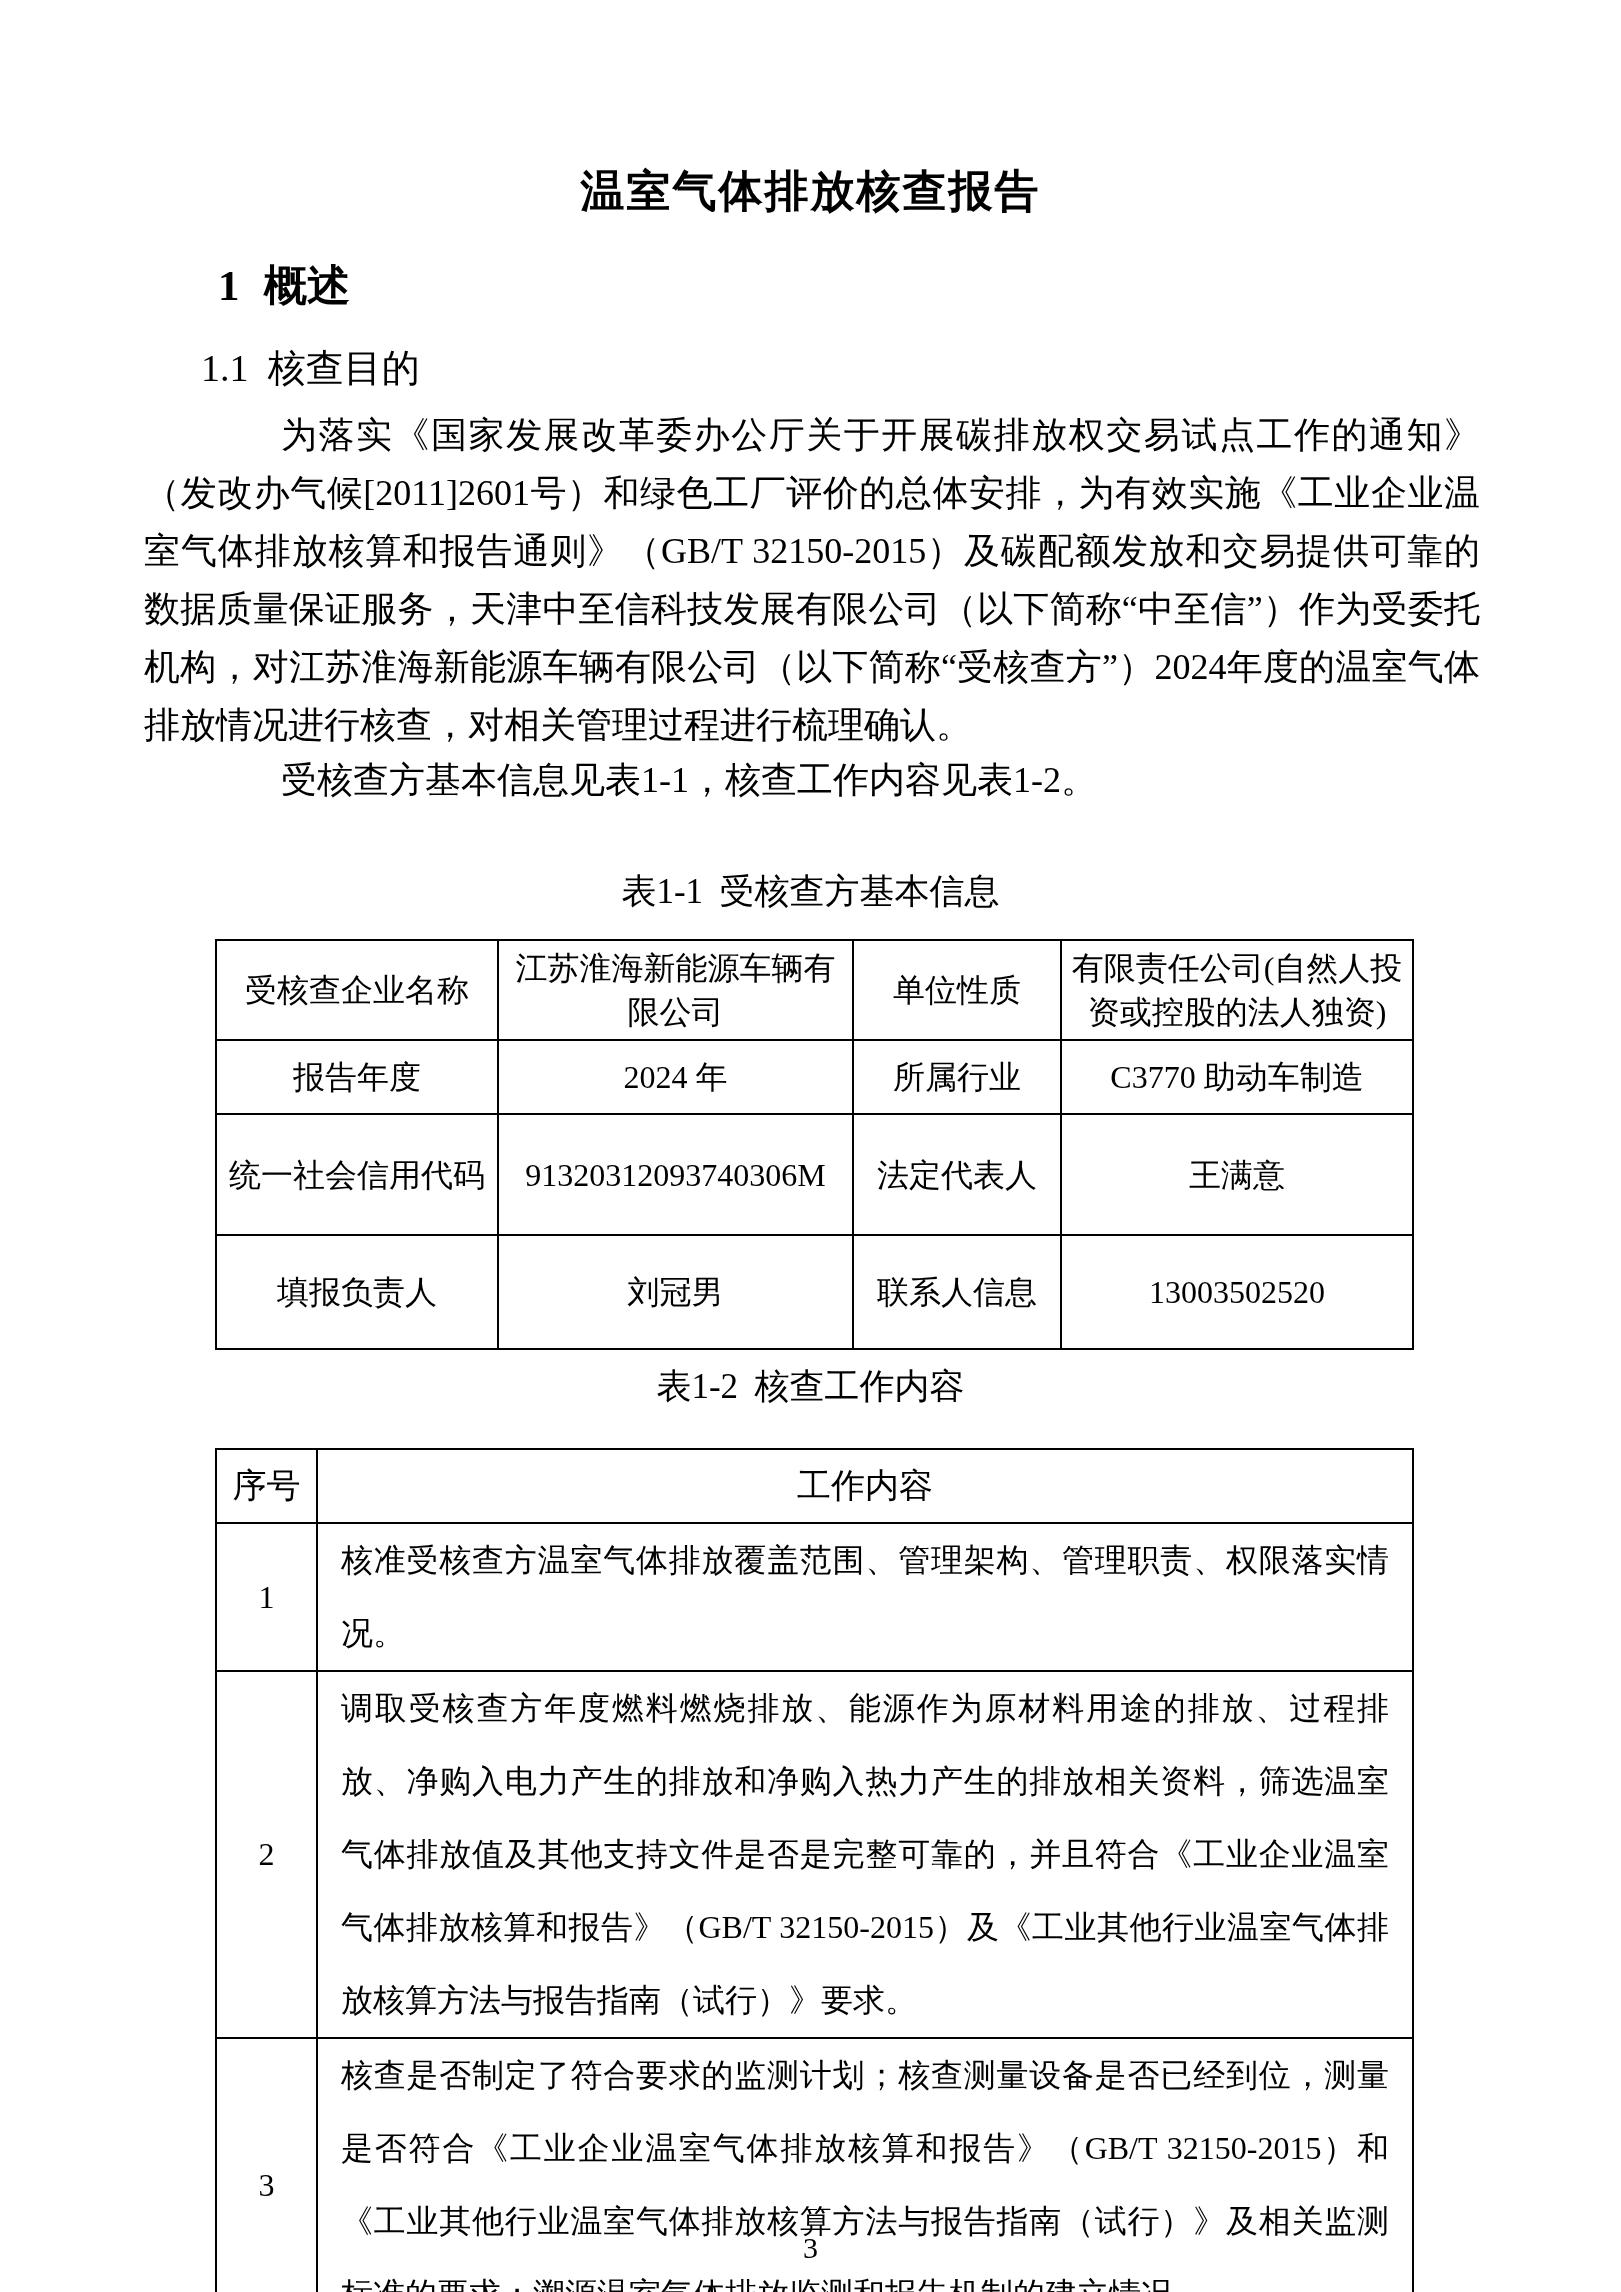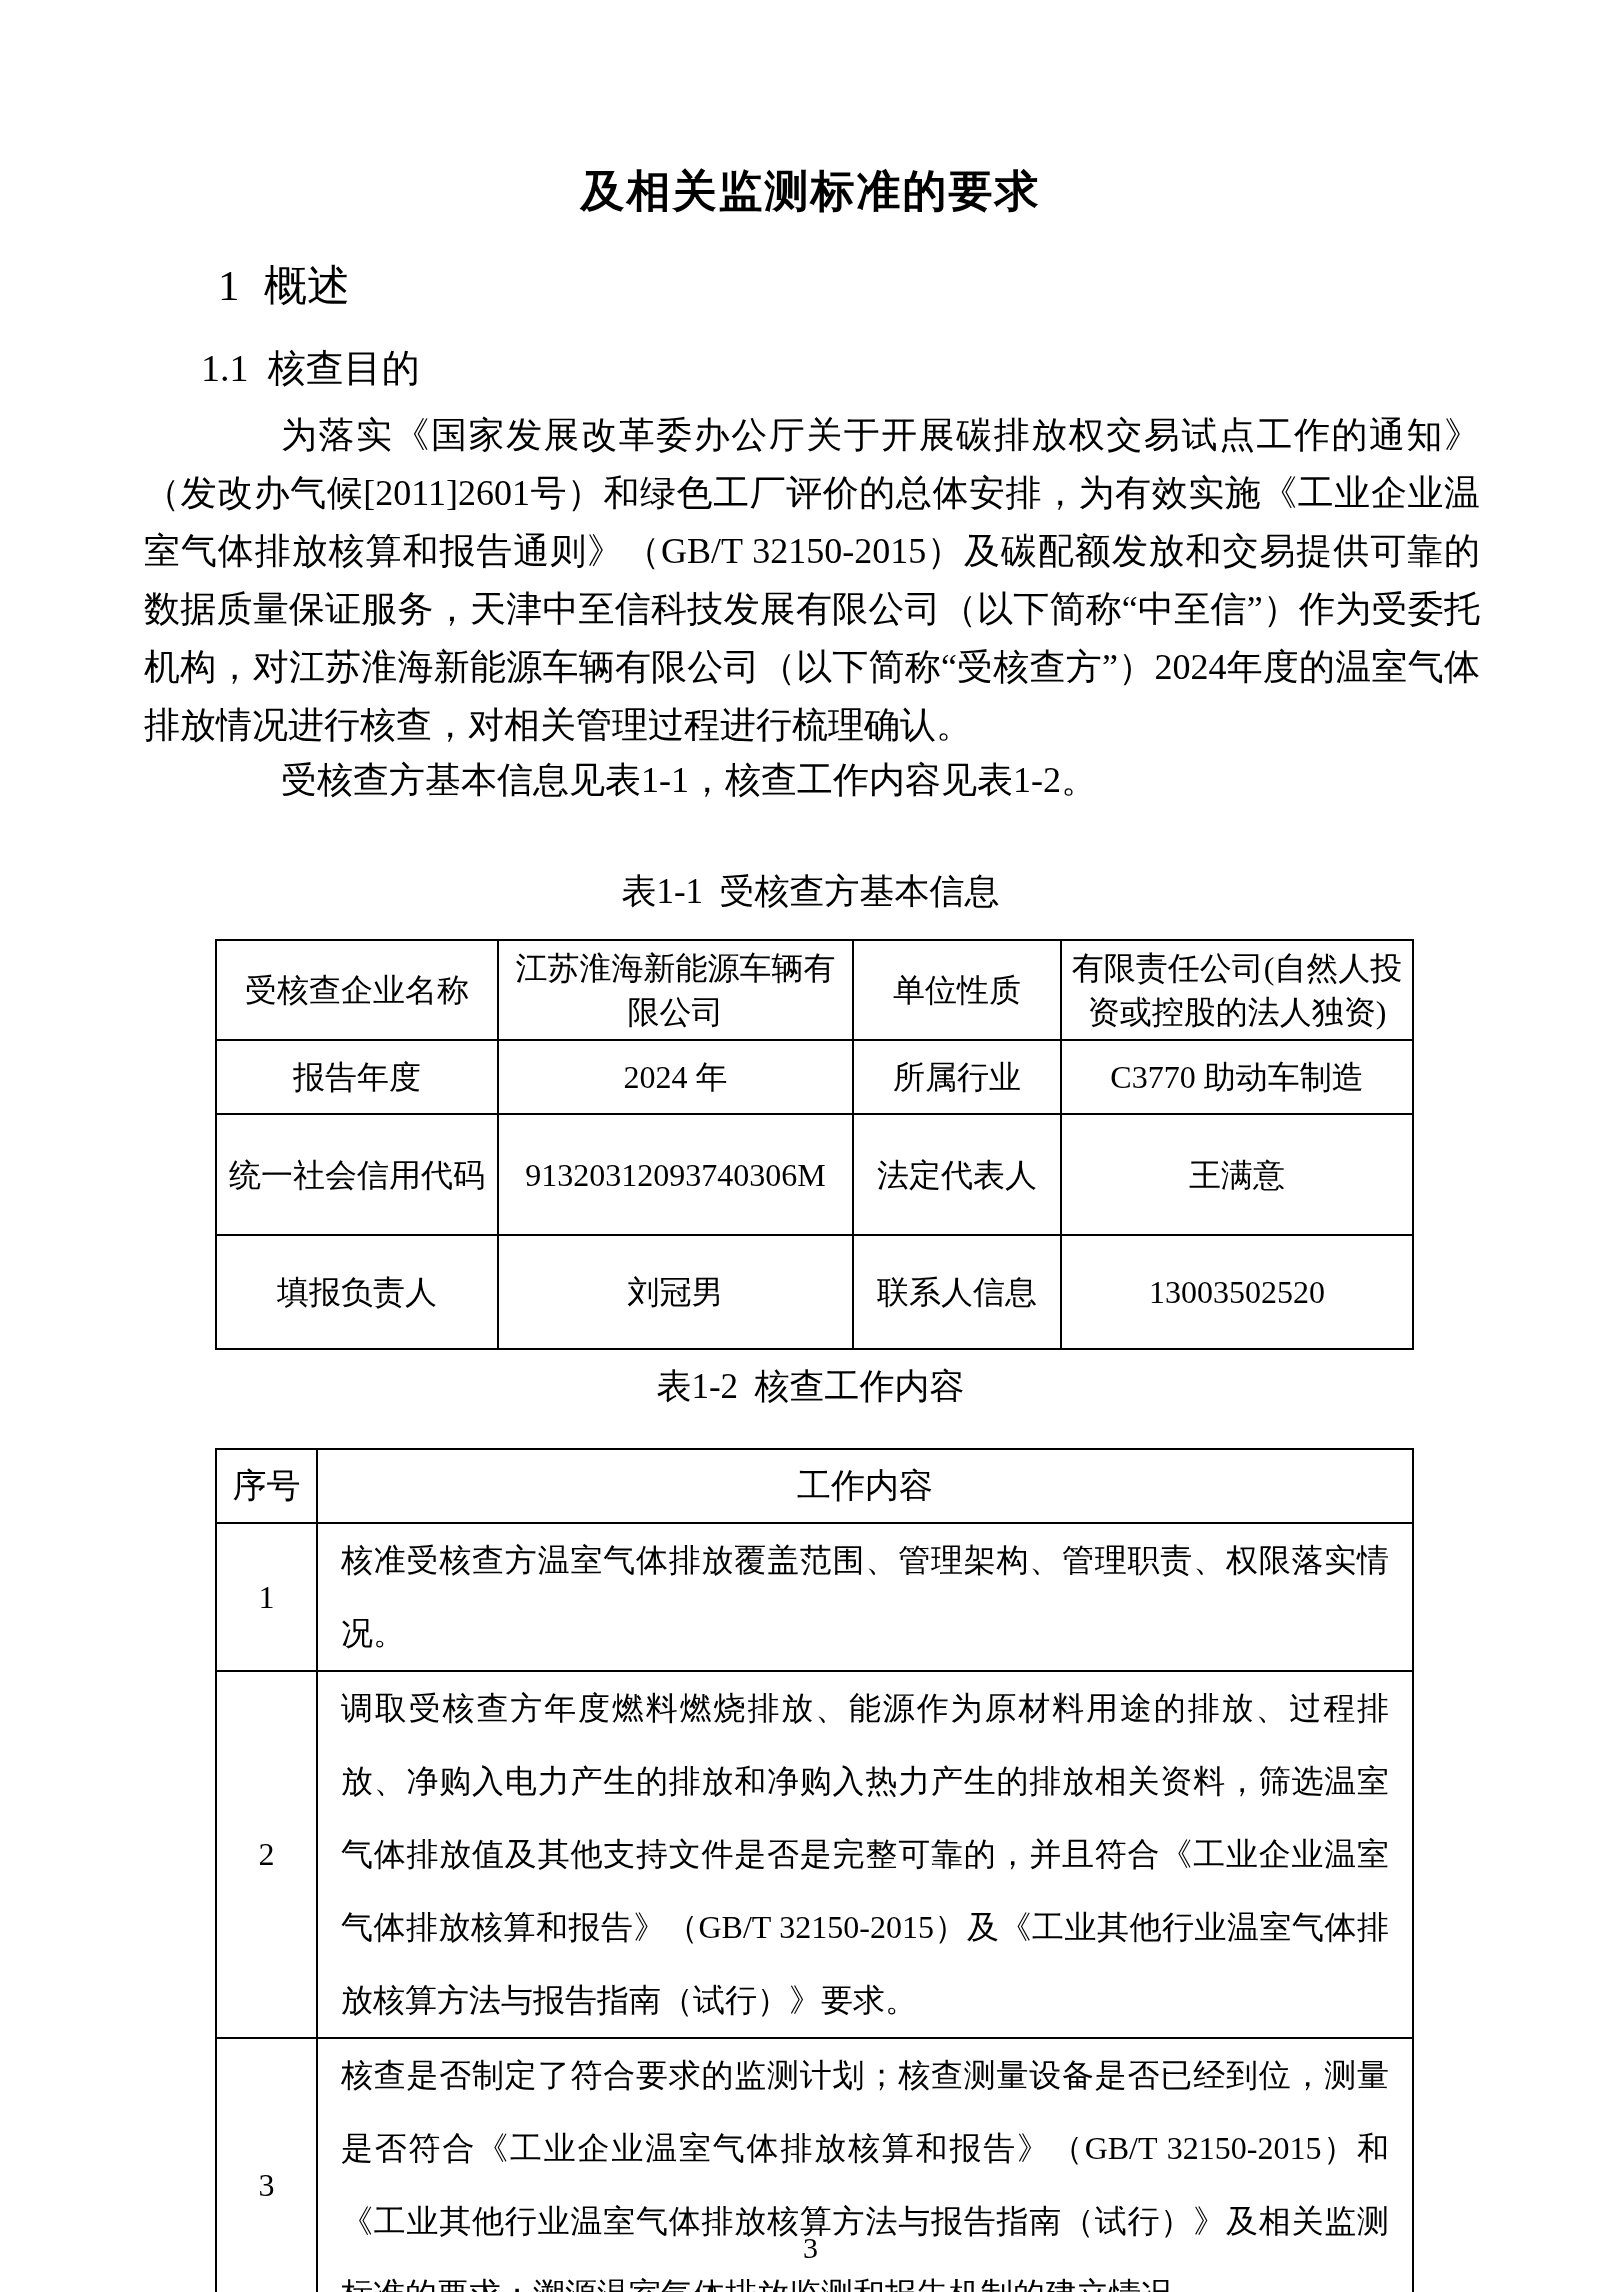--- a/index.html
+++ b/index.html
@@ -8,21 +8,21 @@
     background:#ffffff;color:#000000;
     position:relative;overflow:hidden;
     font-family:"Liberation Serif","DejaVu Serif",serif;
   }
   .doc-title{
     position:absolute;top:162px;left:0;width:100%;
     text-align:center;font-size:44px;font-weight:bold;letter-spacing:2px;
   }
   .h1{
     position:absolute;top:257px;left:218px;
-    font-size:43px;font-weight:normal;word-spacing:13.7px;text-align:right;
+    font-size:43px;font-weight:bold;word-spacing:13.7px;text-align:right;
   }
   .h2{
     position:absolute;top:343px;left:201px;
     font-size:38px;font-weight:normal;word-spacing:9.8px;
   }
   .para{
     position:absolute;left:144px;width:1336px;
     font-size:36px;line-height:58px;
     text-align:justify;text-justify:inter-ideograph;
   }
@@ -59,21 +59,21 @@
     line-height:73px;padding:0 23px;
   }
   .page-number{
     position:absolute;top:2231px;left:0;width:100%;
     text-align:center;font-size:30px;
   }
 </style>
 </head>
 <body>
 
-<div class="doc-title">及相关监测标准的要求</div>
+<div class="doc-title">温室气体排放核查报告</div>
 
 <div class="h1">1 概述</div>
 
 <div class="h2">1.1 核查目的</div>
 
 <div id="p1" class="para indent">为落实《国家发展改革委办公厅关于开展碳排放权交易试点工作的通知》（发改办气候[2011]2601号）和绿色工厂评价的总体安排，为有效实施《工业企业温室气体排放核算和报告通则》（GB/T 32150-2015）及碳配额发放和交易提供可靠的数据质量保证服务，天津中至信科技发展有限公司（以下简称“中至信”）作为受委托机构，对江苏淮海新能源车辆有限公司（以下简称“受核查方”）2024年度的温室气体排放情况进行核查，对相关管理过程进行梳理确认。</div>
 
 <div id="p2" class="para indent">受核查方基本信息见表1-1，核查工作内容见表1-2。</div>
 
 <div id="cap1" class="tbl-caption">表1-1  受核查方基本信息</div>

